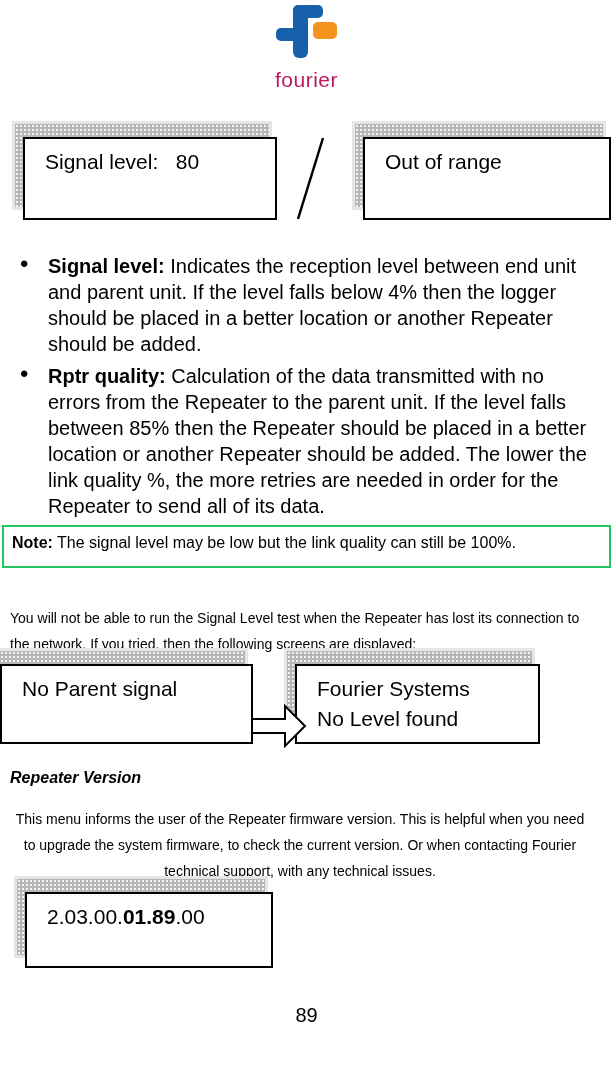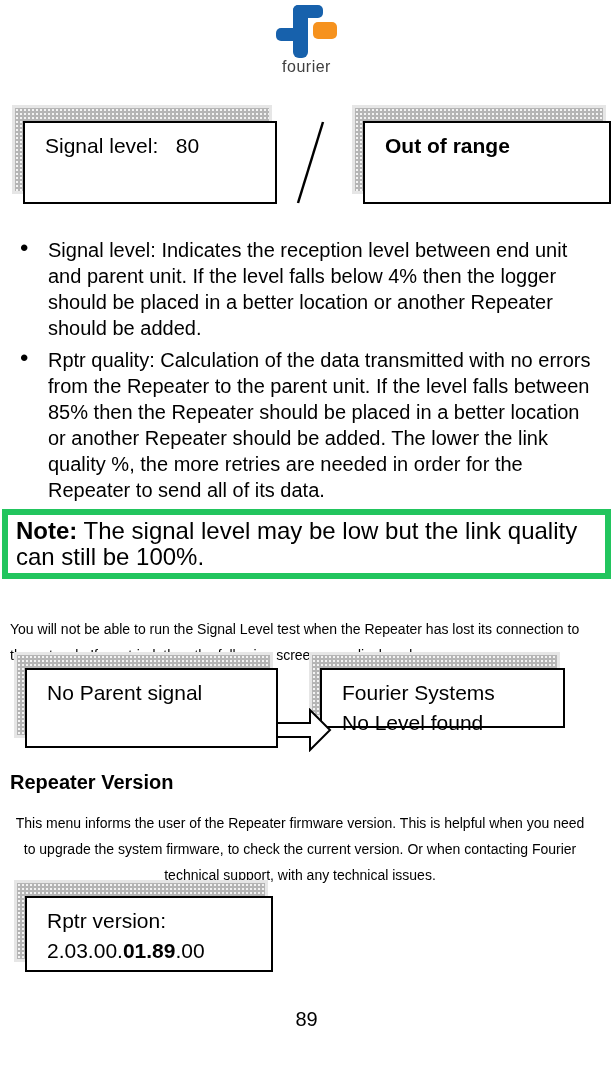--- a/index.html
+++ b/index.html
@@ -11,21 +11,21 @@
     overflow:hidden;
   }
 
   
   .logo { padding-top:3px; text-align:center; }
   .logo-mark { position:relative; width:62px; height:55px; margin:0 auto; }
   .logo-mark .f-top    { position:absolute; left:17px; top:2px;  width:30px; height:13px; background:#1761ac; border-radius:5px; }
   .logo-mark .f-stem   { position:absolute; left:17px; top:2px;  width:15px; height:53px; background:#1761ac; border-radius:6px; }
   .logo-mark .f-cross  { position:absolute; left:0;    top:25px; width:32px; height:13px; background:#1761ac; border-radius:5px; }
   .logo-mark .f-orange { position:absolute; left:37px; top:19px; width:24px; height:17px; background:#f6921e; border-radius:5px; }
-  .logo-text { font-size:16px; color:#404040; margin-top:0; letter-spacing:0.5px; }
+  .logo-text { font-size:21px; color:#be185d; margin-top:10px; letter-spacing:0.5px; }
 
   
   .lcd { position:relative; flex:none; }
   .lcd-shadow {
     position:absolute; left:-11px; top:-16px;
     width:100%; height:100%;
     background-color:#b5b5b5;
     background-image: radial-gradient(circle, #f4f4f4 1px, rgba(244,244,244,0) 1.35px);
     background-size:4px 4px;
     border:3px solid #e6e6e6;
@@ -36,49 +36,49 @@
     border:2px solid #000;
     width:100%; height:100%;
     box-sizing:border-box;
     padding:8px 0 0 20px;
   }
   .lcd-line { font-size:21px; line-height:30px; white-space:pre; }
 
   .screen-row { display:flex; align-items:flex-start; }
   .row1 { margin-top:45px; padding-left:23px; }
   .row1 .lcd-a { width:254px; height:83px; }
-  .row1 .lcd-b { width:248px; height:83px;font-weight:bold; }
+  .row1 .lcd-b { width:248px; height:83px; }
   .slash-wrap { margin:-2px 36px 0 16px; flex:none; }
 
-  .row2 { margin-top:0; padding-left:25px; }
+  .row2 { margin-top:7px; }
   .row2 .lcd-a { width:253px; height:80px; }
-  .row2 .lcd-b { width:245px; height:60px; margin-left:-12px; }
+  .row2 .lcd-b { width:245px; height:80px; margin-left:-12px; }
   .arrow-wrap { margin:40px 0 0 -2px; position:relative; z-index:2; flex:none; }
 
   .row3 { margin-top:8px; padding-left:25px; }
   .row3 .lcd-a { width:248px; height:76px; }
 
   
   .bullets { margin:28px 0 0 0; padding:0; list-style:none; width:596px; }
   .bullets li { position:relative; margin:0 0 6px 20px; padding-left:28px; font-size:20px; line-height:26px; }
   .bullets li .bullet-dot { position:absolute; left:0; top:-2px; font-size:24px; }
-  .bullets b { font-weight:normal; }
+  .bullets b { font-weight:bold; }
 
   .note-box {
     margin:2px 2px 0 2px;
-    border:6px solid #22c55e;
-    padding:3px 8px 3px 8px;
-    font-size:24px; line-height:26px;
+    border:2px solid #22c55e;
+    padding:3px 8px 10px 8px;
+    font-size:16px; line-height:26px;
   }
 
   .para { margin:0 0 0 10px; width:580px; font-size:14px; line-height:26px; }
   .para1 { margin-top:37px; }
   .para2 { margin-top:10px;text-align:center; }
 
-  .section-heading { margin:14px 0 16px 10px; font-size:20px; font-weight:bold; line-height:24px; }
+  .section-heading { margin:14px 0 16px 10px; font-size:16px; font-weight:bold; line-height:24px;font-style:italic; }
 
   .page-number { margin-top:36px; text-align:center; font-size:20px; }
 </style>
 </head>
 <body>
 
 <div class="logo">
   <div class="logo-mark">
     <div class="f-top"></div>
     <div class="f-stem"></div>
@@ -151,19 +151,18 @@
 </div>
 
 <h2 class="section-heading">Repeater Version</h2>
 
 <p class="para para2">This menu informs the user of the Repeater firmware version. This is helpful when you need to upgrade the system firmware, to check the current version. Or when contacting Fourier technical support, with any technical issues.</p>
 
 <div class="screen-row row3">
   <div class="lcd lcd-a">
     <div class="lcd-shadow"></div>
     <div class="lcd-face">
-      <div class="lcd-line">Rptr version:</div>
       <div class="lcd-line"><span>2.03.00.</span><b>01.89</b><span>.00</span></div>
     </div>
   </div>
 </div>
 
 <div class="page-number">89</div>
 
 </body></html>

